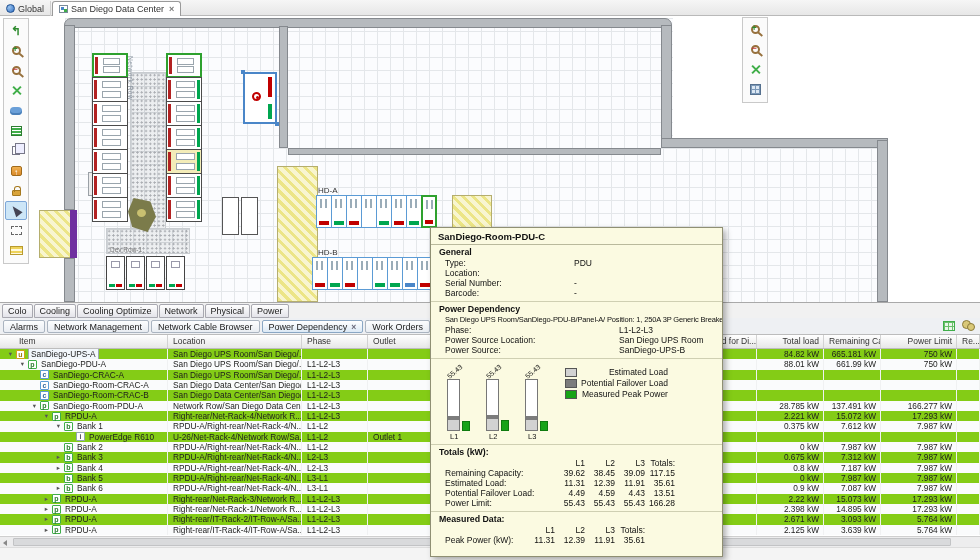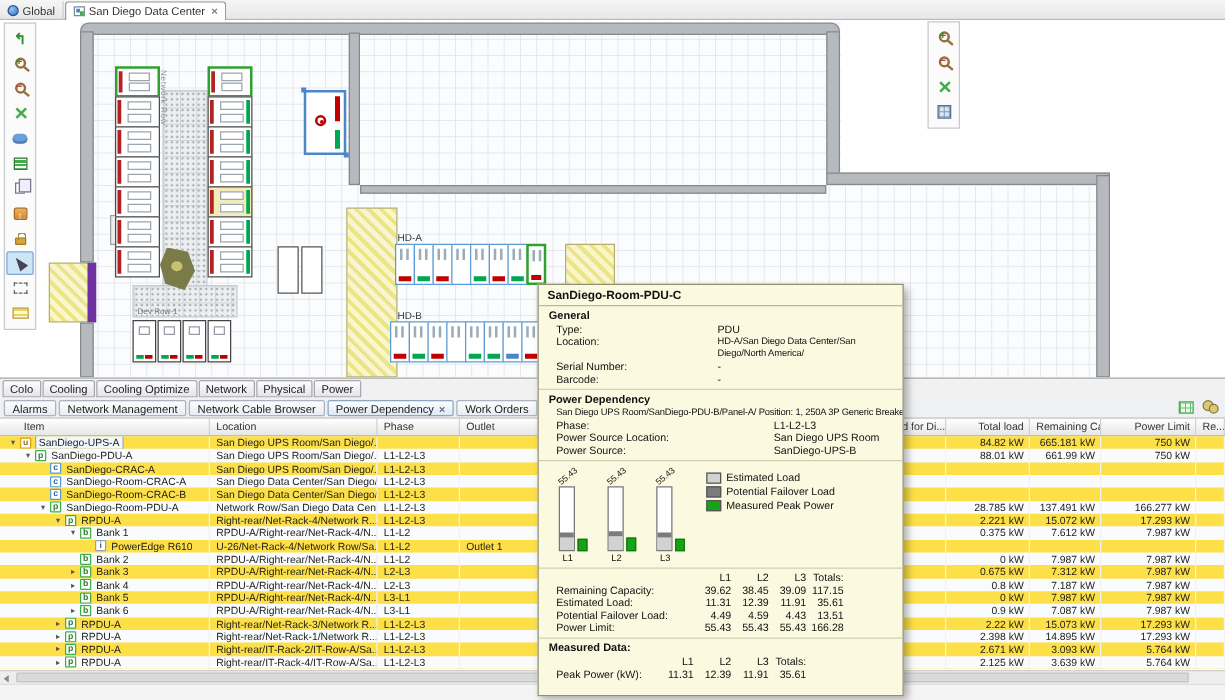--- a/index.html
+++ b/index.html
@@ -134,21 +134,21 @@
   .ptab.active{background:linear-gradient(#ffffff,#dce9f5);border-color:#8aa7c4;}
   .ptab .x{color:#667;font-size:8.5px;font-weight:bold;}
   #pane-icons{position:absolute;right:5px;top:320px;display:flex;gap:7px;align-items:center;}
 
   #thead{position:absolute;left:0;top:335px;width:980px;height:14px;display:flex;
     background:linear-gradient(#ffffff,#e7e7e7);border-bottom:1px solid #bdbdbd;}
   .hc{border-right:1px solid #d2d2d2;font-size:8.5px;color:#333;padding:1px 4px 0 5px;
     white-space:nowrap;overflow:hidden;position:relative;}
   .hc.num{text-align:right;}
   .hc .sortmark{position:absolute;left:80px;top:-3px;font-size:9px;color:#777;}
-  #tbody{position:absolute;left:0;top:349px;width:980px;height:186px;overflow:hidden;background:#fde047;}
+  #tbody{position:absolute;left:0;top:349px;width:980px;height:186px;overflow:hidden;background:#84cc16;}
   .tr{display:flex;height:10.33px;align-items:center;}
   .tr.alt{background:#fafbfc;}
   .td{font-size:8.3px;color:#1c1c1c;padding:0 4px 0 5px;white-space:nowrap;overflow:hidden;
     height:100%;display:flex;align-items:center;border-right:1px solid #f0f1f2;}
   .td.num{justify-content:flex-end;}
   .td.c0{padding-left:6px;}
   .indent{flex:none;height:1px;}
   .arrow{flex:none;width:9px;font-size:6.5px;color:#555;text-align:center;}
   .nicon{flex:none;width:9px;height:9px;border:1px solid #888;border-radius:1px;font-size:7px;
     line-height:8px;text-align:center;margin:0 3px 0 1px;background:#fff;font-weight:bold;color:#555;}
@@ -182,21 +182,21 @@
   .cap-body{display:flex;margin-top:2px;}
   .gauges{display:flex;gap:13px;padding-left:6px;}
   .gauge{width:26px;position:relative;height:78px;}
   .gval{position:absolute;top:5px;left:1px;font-size:7px;transform:rotate(-40deg);}
   .bar-outer{position:absolute;left:2px;bottom:10px;width:13px;height:52px;border:1px solid #777;background:#fff;}
   .fill-est{position:absolute;bottom:0;left:0;right:0;background:#d2d2d2;}
   .fill-fail{position:absolute;left:0;right:0;background:#7c7c7c;}
   .bar-meas{position:absolute;left:17px;bottom:10px;width:8px;background:#17a317;border:1px solid #0e7a0e;}
   .glab{position:absolute;bottom:0;left:5px;font-size:7.5px;}
   .legend{margin-left:16px;margin-top:4px;}
-  .litem{display:flex;align-items:center;gap:4px;line-height:11px;}
+  .litem{display:flex;align-items:center;gap:4px;line-height:11px;justify-content:space-between;}
   .lchip{width:12px;height:9px;border:1px solid #555;flex:none;}
   .trow{display:flex;line-height:10px;}
   .tlab{width:116px;flex:none;padding-left:6px;}
   .mlab{width:86px;flex:none;padding-left:6px;}
   .tv{width:30px;text-align:right;flex:none;}
 </style>
 </head>
 <body>
 
 <div id="app">
@@ -768,21 +768,20 @@
     <div class="ptitle">SanDiego-Room-PDU-C</div>
     <div class="psec">
       <div class="phead">General</div>
       <div id="gen-rows">
           <div class="prow">
             <span class="plab ">Type:</span>
             <span class="pval">PDU</span>
           </div>
           <div class="prow">
             <span class="plab ">Location:</span>
-            <span class="pval small">HD-A/San Diego Data Center/San Diego/North America/</span>
           </div>
           <div class="prow">
             <span class="plab ">Serial Number:</span>
             <span class="pval">-</span>
           </div>
           <div class="prow">
             <span class="plab ">Barcode:</span>
             <span class="pval">-</span>
           </div>
         </div>
@@ -846,20 +845,21 @@
               <span>Potential Failover Load</span>
             </div>
             <div class="litem">
               <span class="lchip" style="background: rgb(23, 163, 23);"></span>
               <span>Measured Peak Power</span>
             </div>
           </div>
       </div>
     </div>
     <div class="psec">
+      <div class="phead">Totals (kW):</div>
       <div id="totals-rows">
           <div class="trow">
             <span class="tlab"></span>
             <span class="tv">L1</span>
             <span class="tv">L2</span>
             <span class="tv">L3</span>
             <span class="tv">Totals:</span>
           </div>
           <div class="trow">
             <span class="tlab">Remaining Capacity:</span>

